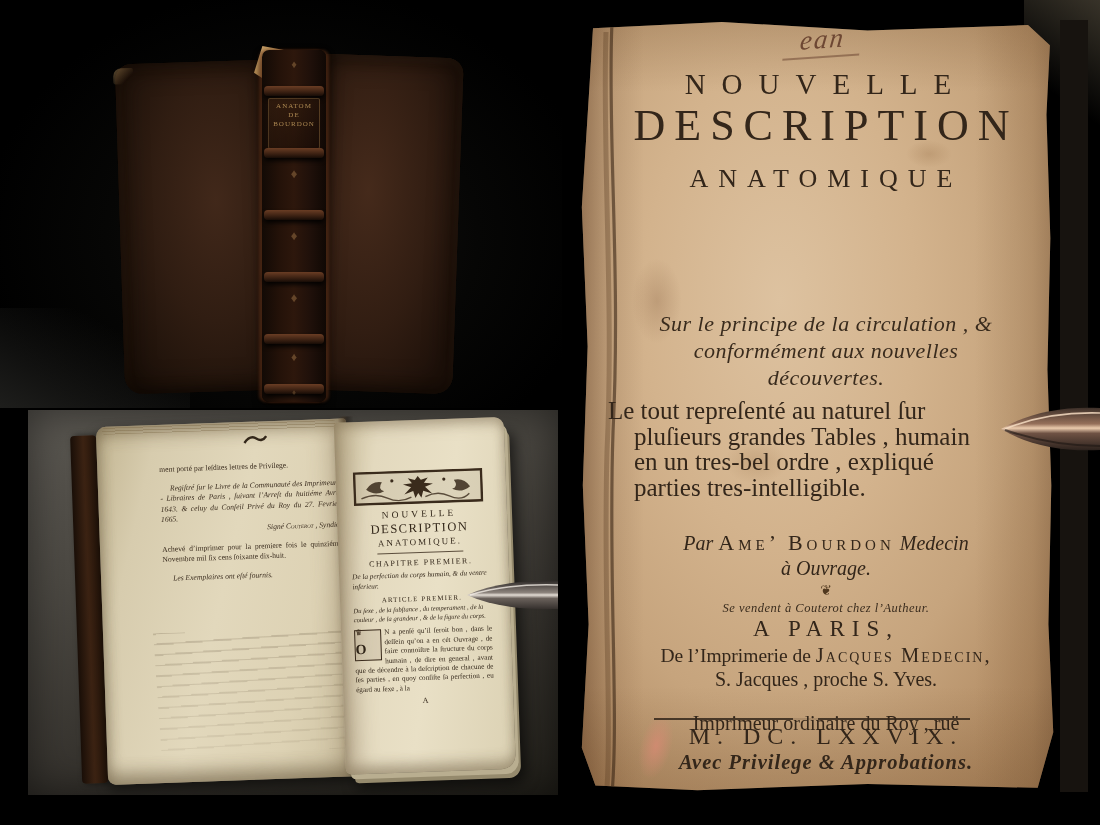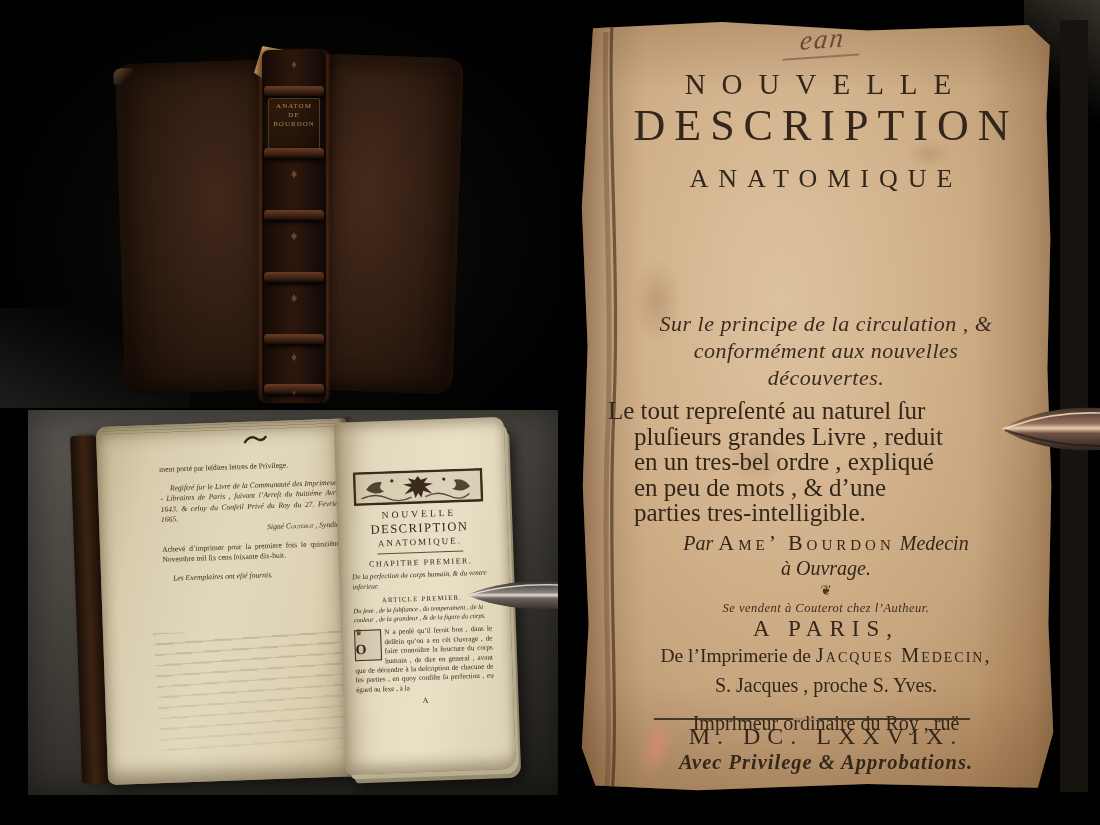--- a/index.html
+++ b/index.html
@@ -132,21 +132,21 @@
   .tp-author { top:508px; font-size:20px; }
   .tp-author .it { font-style:italic; }
   .tp-author .name { font-variant:small-caps; font-size:22px; letter-spacing:4px; }
   .tp-place { top:535px; font-style:italic; font-size:20px; }
   .tp-orn { top:560px; font-size:14px; color:#50381f; }
   .tp-vendor { top:579px; font-style:italic; font-size:12.5px; letter-spacing:.5px; color:#3a2c1e; }
   .tp-city { top:594px; font-size:23px; letter-spacing:7px; }
   .tp-impr1 { top:622px; font-size:19.5px; }
   .tp-impr1 .name { font-variant:small-caps; font-size:20.5px; letter-spacing:2px; }
   .tp-impr2 { top:646px; font-size:20px;margin-top:44px; }
-  .tp-impr3 { top:646px; font-size:20px;margin-top:6px; }
+  .tp-impr3 { top:646px; font-size:20px; }
   .tp-rule { position:absolute; left:78px; top:696px; width:316px; height:2px;
     background: linear-gradient(to right, rgba(51,38,26,.85) 0 44%, rgba(51,38,26,.15) 44% 52%, rgba(51,38,26,.85) 52% 100%); }
   .tp-date { top:701px; font-size:24px; letter-spacing:7px; }
   .tp-priv { top:729px; font-style:italic; font-weight:600; font-size:20.5px; letter-spacing:1px; }
 
   .pointer { position:absolute; }
   .pointer-r { left:430px; top:400px; }
   .pointer-bl { left:438px; top:166px; }
 </style>
 </head>
@@ -273,23 +273,22 @@
 
 
       <div class="tp-block tp-motto">
         <div>Sur le principe de la circulation , &amp;</div>
         <div>conformément aux nouvelles</div>
         <div>découvertes.</div>
       </div>
 
       <div class="tp-block tp-blurb">
         <div>Le tout repreſenté au naturel ſur</div>
-        <div class="ind">pluſieurs grandes Livre , reduit</div>
+        <div class="ind">pluſieurs grandes Tables , humain</div>
         <div class="ind">en un tres-bel ordre , expliqué</div>
-        <div class="ind">en peu de mots , &amp; d’une</div>
         <div class="ind">parties tres-intelligible.</div>
       </div>
 
       <div class="tp-block tp-author"><span class="it">Par </span><span class="name">Ame’ Bourdon</span><span class="it"> Medecin</span></div>
       <div class="tp-block tp-place">à Ouvrage.</div>
 
       <div class="tp-block tp-orn">❦</div>
       <div class="tp-block tp-vendor">Se vendent à Couterot chez l’Autheur.</div>
 
       <div class="tp-block tp-city">A PARIS,</div>

